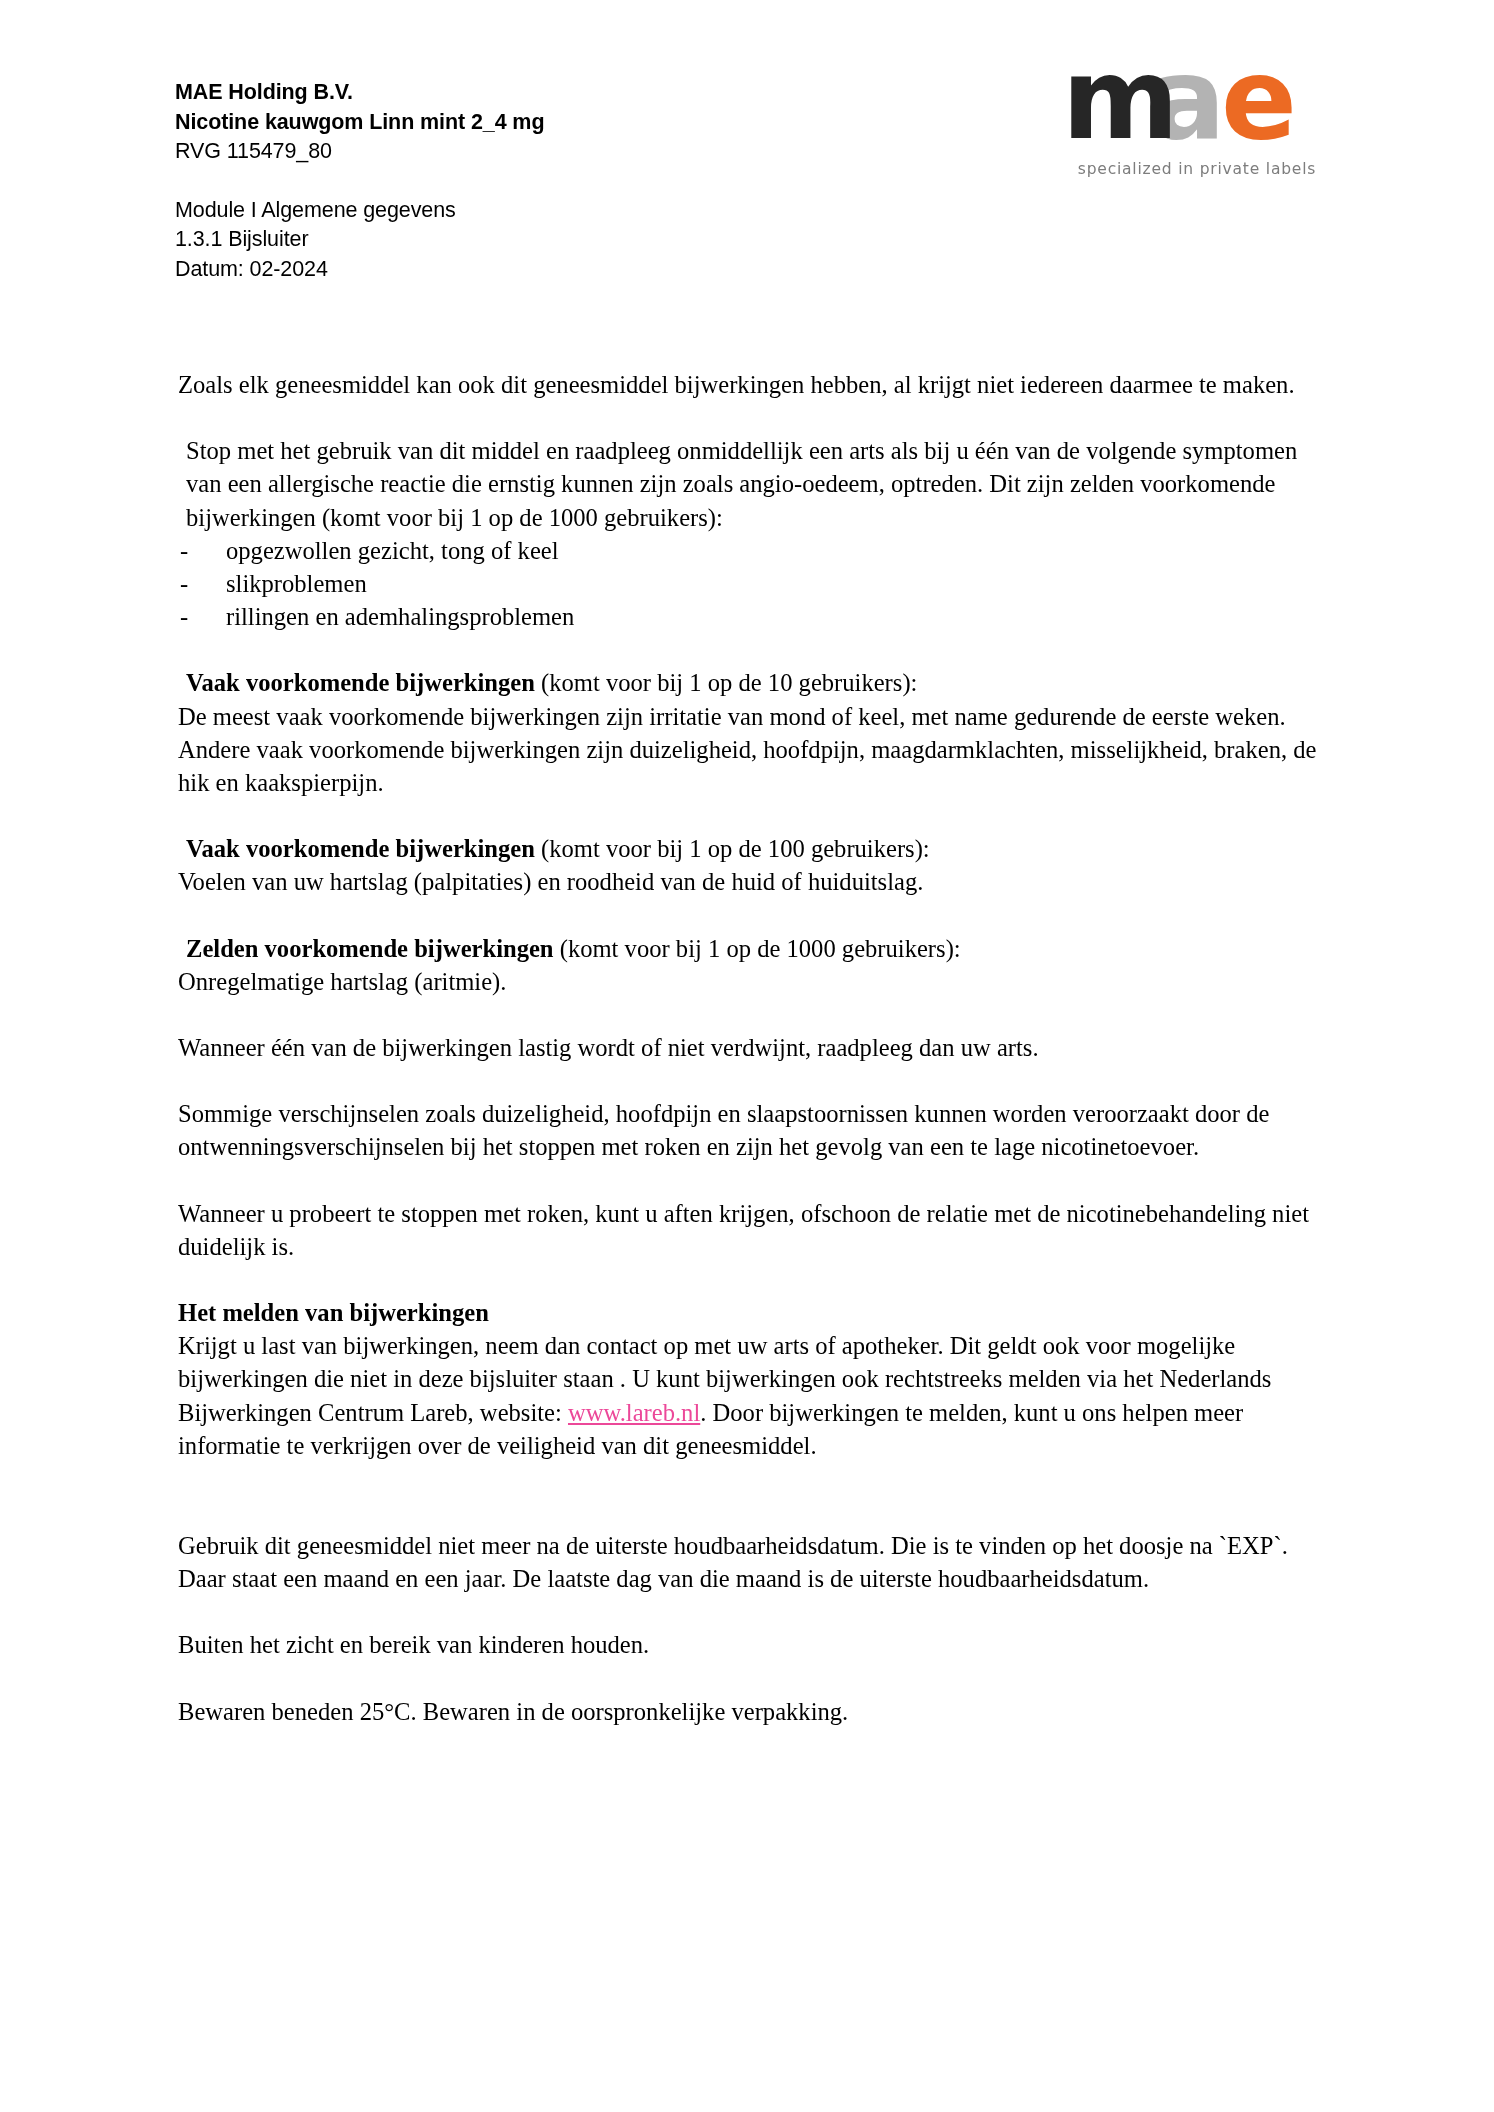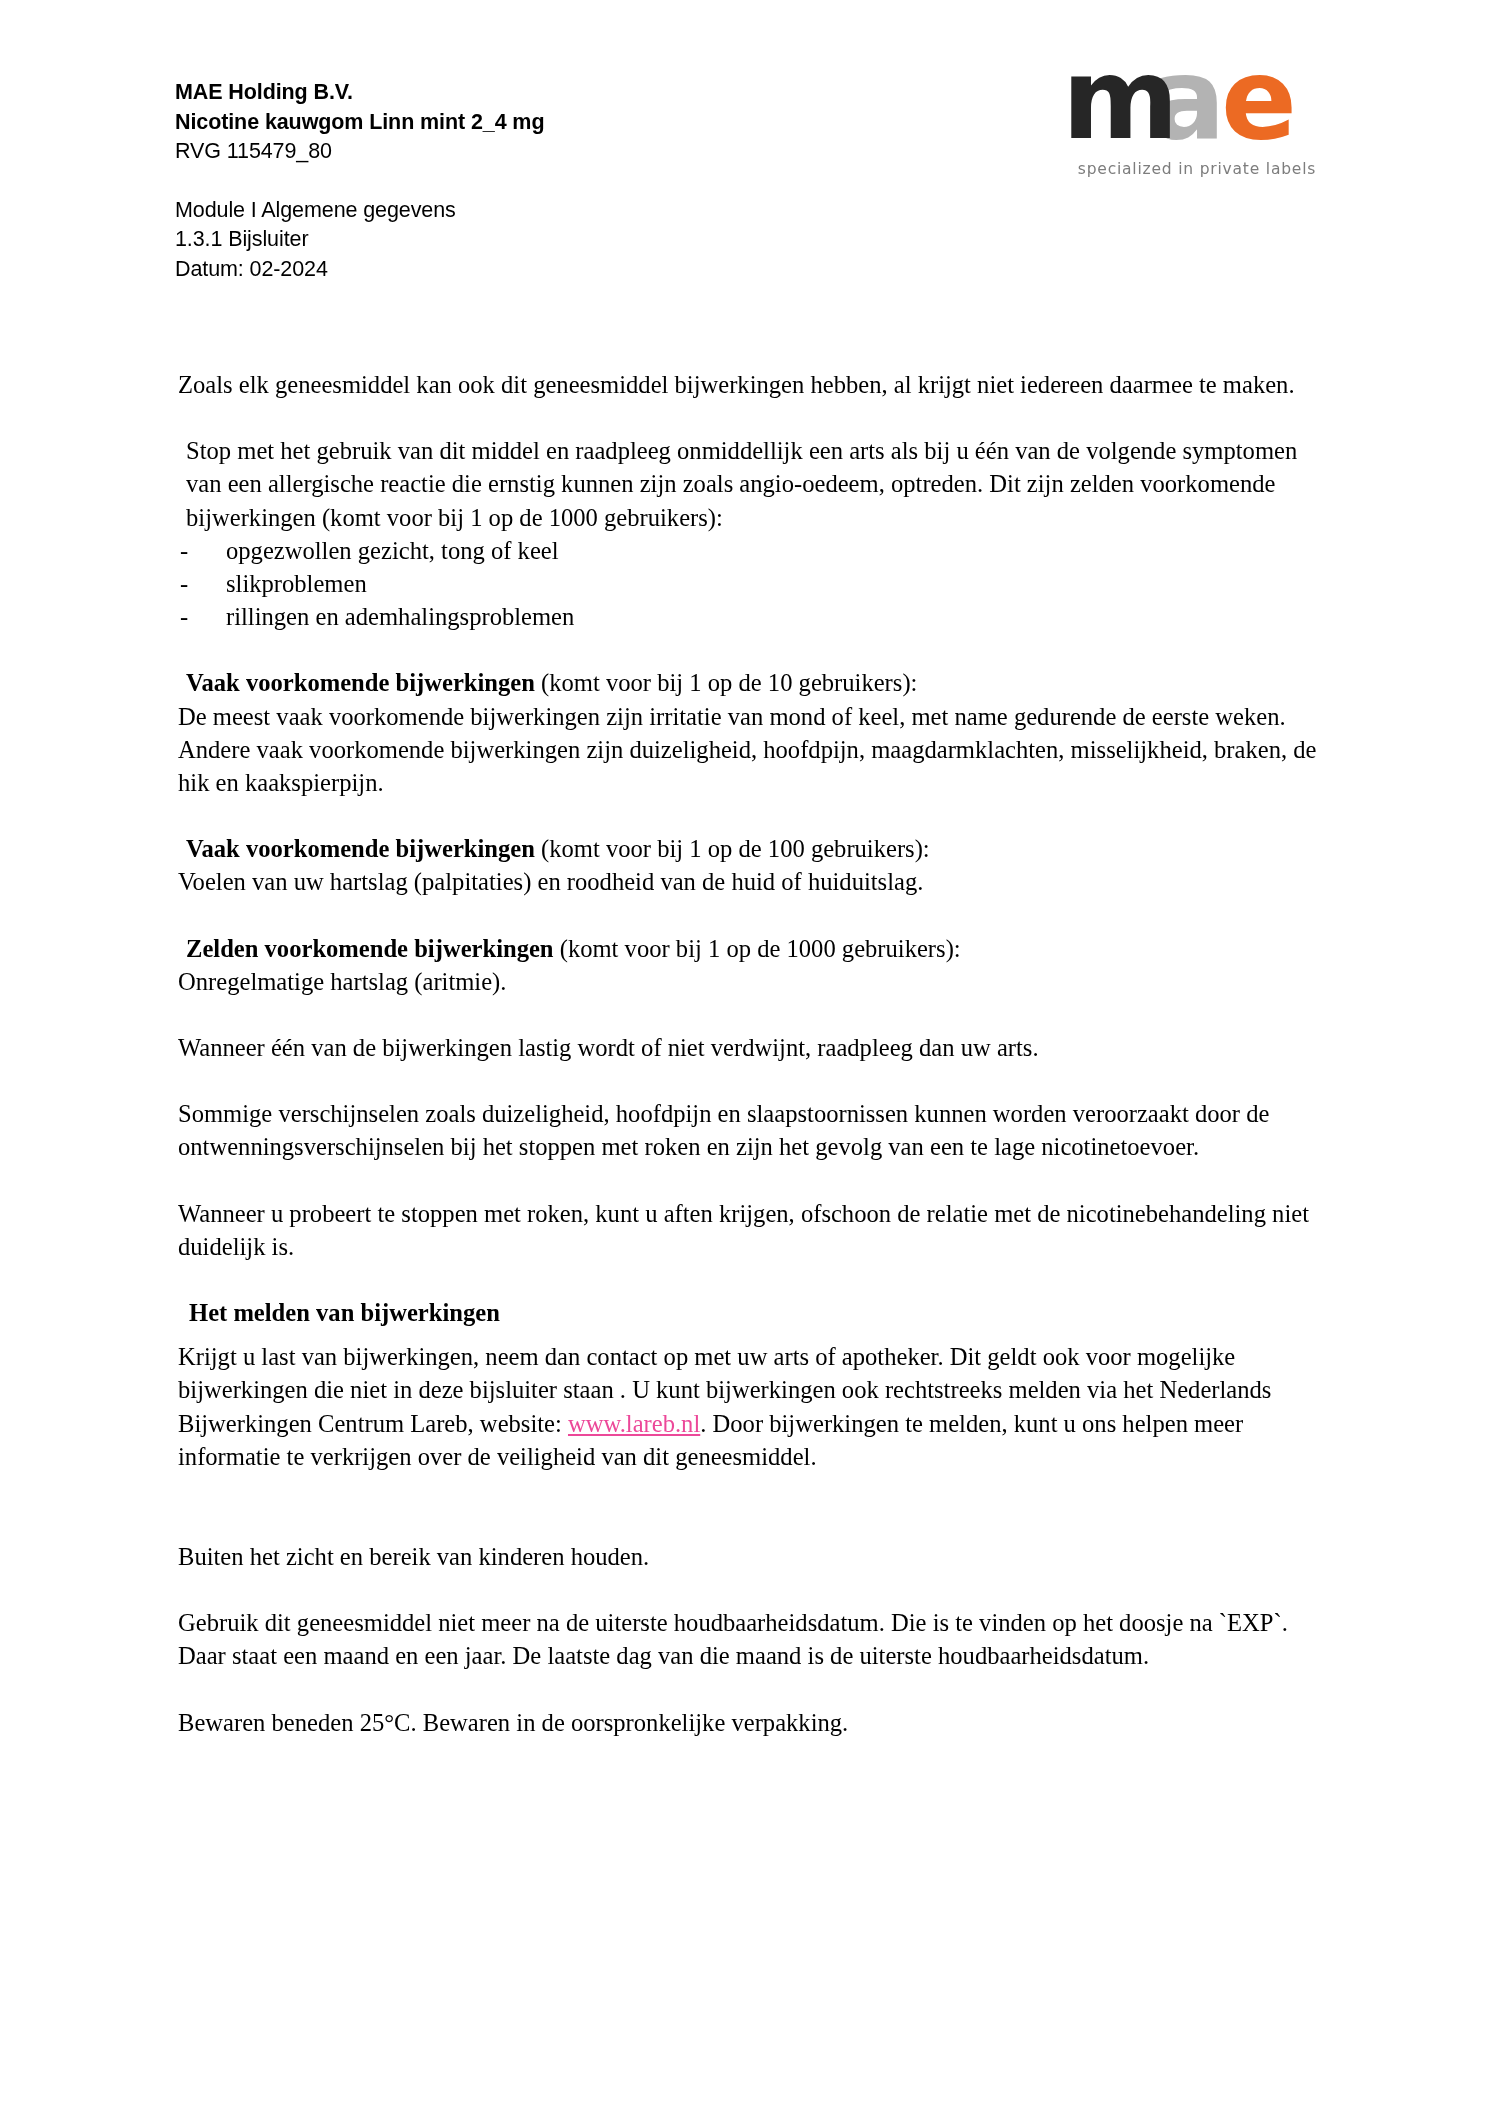--- a/index.html
+++ b/index.html
@@ -139,21 +139,21 @@
     font-weight: bold;
   }
 
   .section-head {
     font-weight: bold;
     margin: 0 0 33px 0;
   }
 
   .block-head {
     font-weight: bold;
-    margin: 11px;
+    margin: 0;
   }
 
   .link {
     color: #ec4899;
     text-decoration: underline;
   }
 
   .spacer-lg {
     height: 34px;
   }
@@ -231,21 +231,21 @@
     <p class="para">Sommige verschijnselen zoals duizeligheid, hoofdpijn en slaapstoornissen kunnen worden veroorzaakt door de ontwenningsverschijnselen bij het stoppen met roken en zijn het gevolg van een te lage nicotinetoevoer.</p>
 
     <p class="para">Wanneer u probeert te stoppen met roken, kunt u aften krijgen, ofschoon de relatie met de nicotinebehandeling niet duidelijk is.</p>
 
     <p class="block-head">Het melden van bijwerkingen</p>
     <p class="para"><span>Krijgt u last van bijwerkingen, neem dan contact op met uw arts of apotheker. Dit geldt ook voor mogelijke bijwerkingen die niet in deze bijsluiter staan . U kunt bijwerkingen ook rechtstreeks melden via het Nederlands Bijwerkingen Centrum Lareb, website: </span><a class="link" href="#">www.lareb.nl</a><span>.  Door bijwerkingen te melden, kunt u ons helpen meer informatie te verkrijgen over de veiligheid van dit geneesmiddel.</span></p>
 
     <div class="spacer-lg"></div>
 
 
+    <p class="para">Gebruik dit geneesmiddel niet meer na de uiterste houdbaarheidsdatum. Die is te vinden op het doosje na `EXP`. Daar staat een maand en een jaar. De laatste dag van die maand is de uiterste houdbaarheidsdatum.</p>
+
     <p class="para">Buiten het zicht en bereik van kinderen houden.</p>
 
-    <p class="para">Gebruik dit geneesmiddel niet meer na de uiterste houdbaarheidsdatum. Die is te vinden op het doosje na `EXP`. Daar staat een maand en een jaar. De laatste dag van die maand is de uiterste houdbaarheidsdatum.</p>
-
     <p class="para">Bewaren beneden 25°C. Bewaren in de oorspronkelijke verpakking.</p>
 
   </div>
 
 </div>
 
 </body></html>

